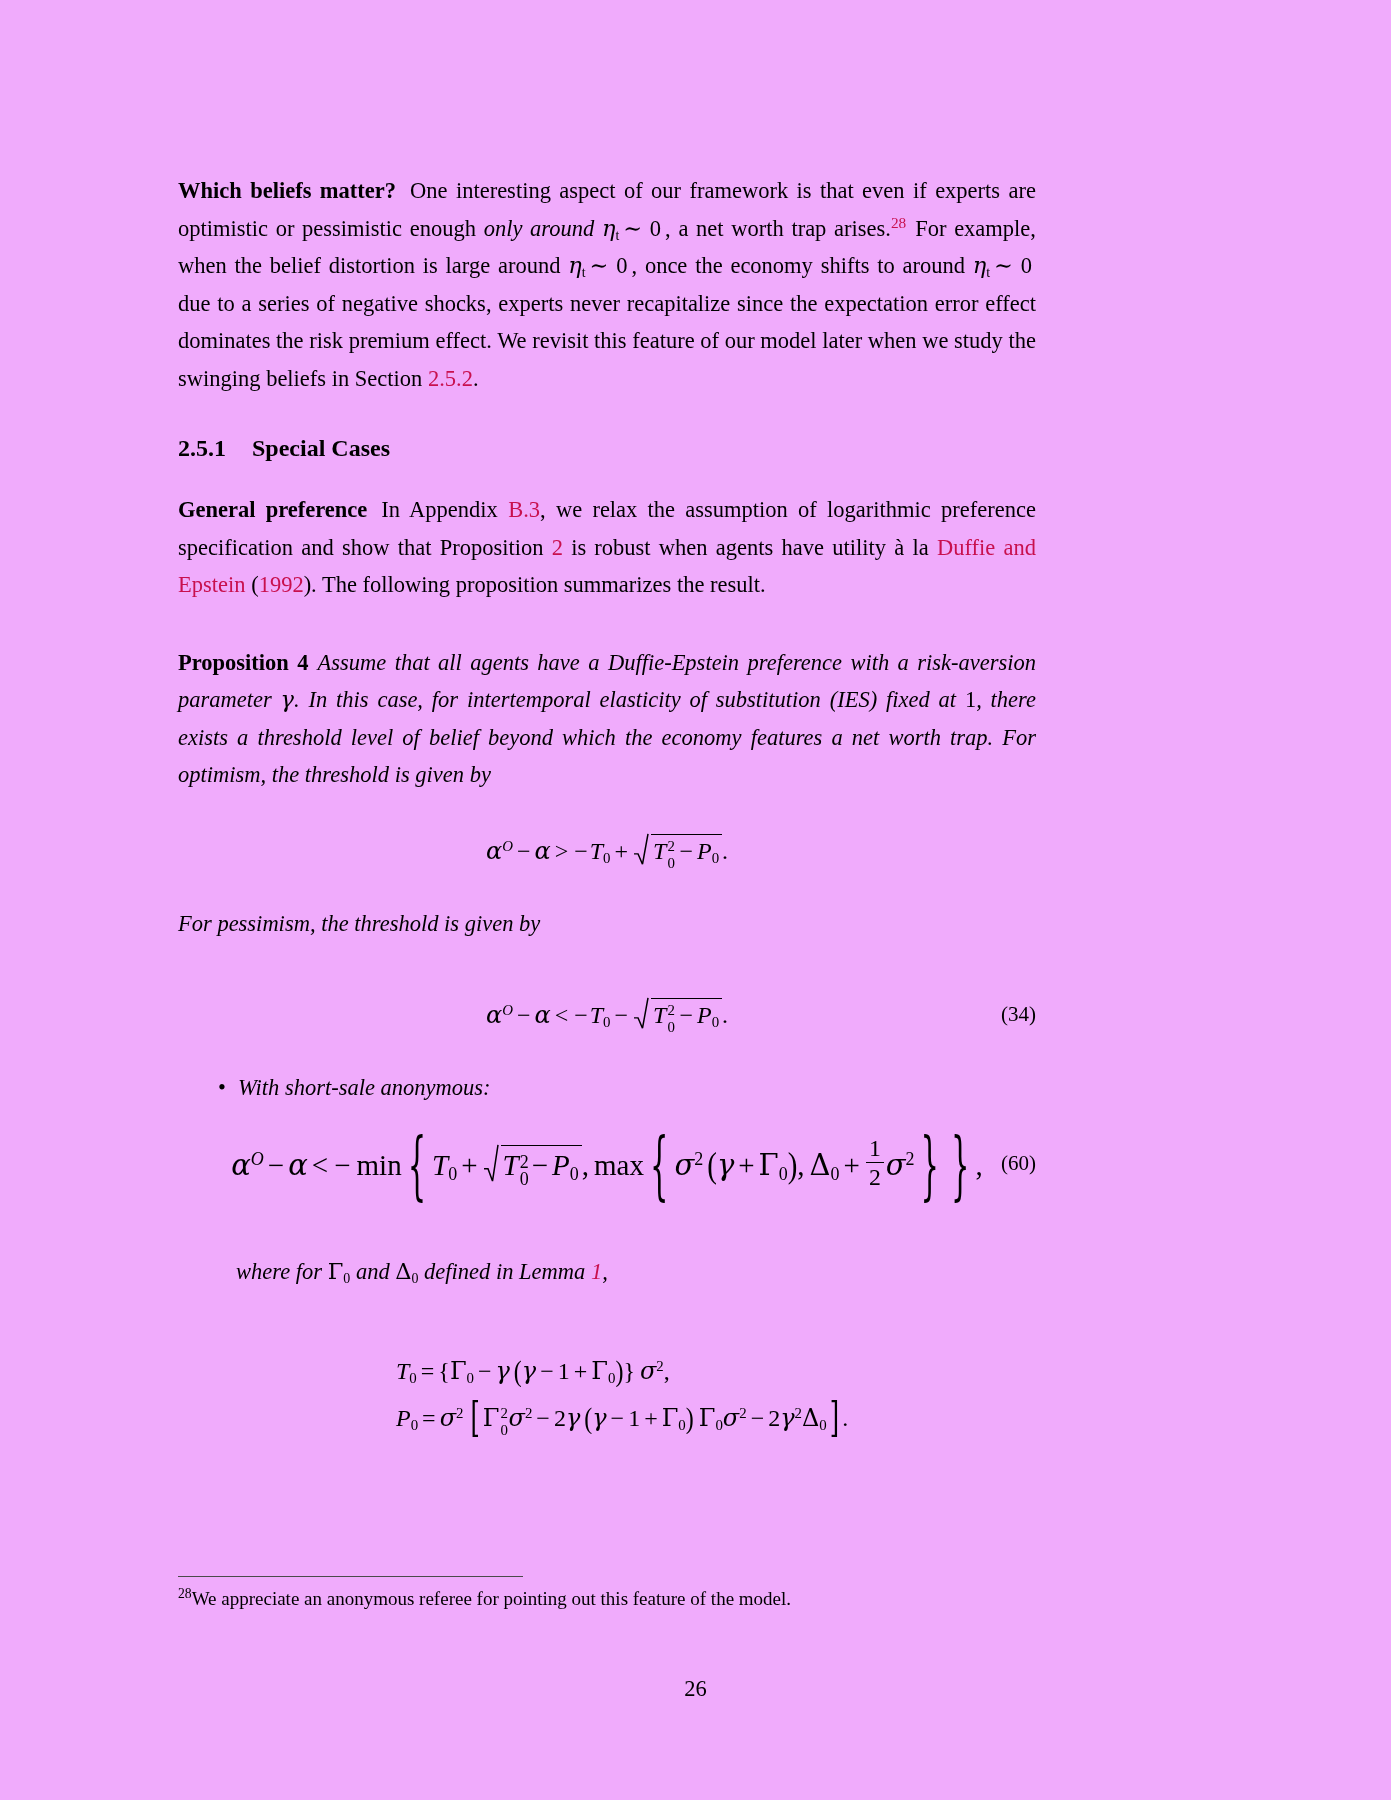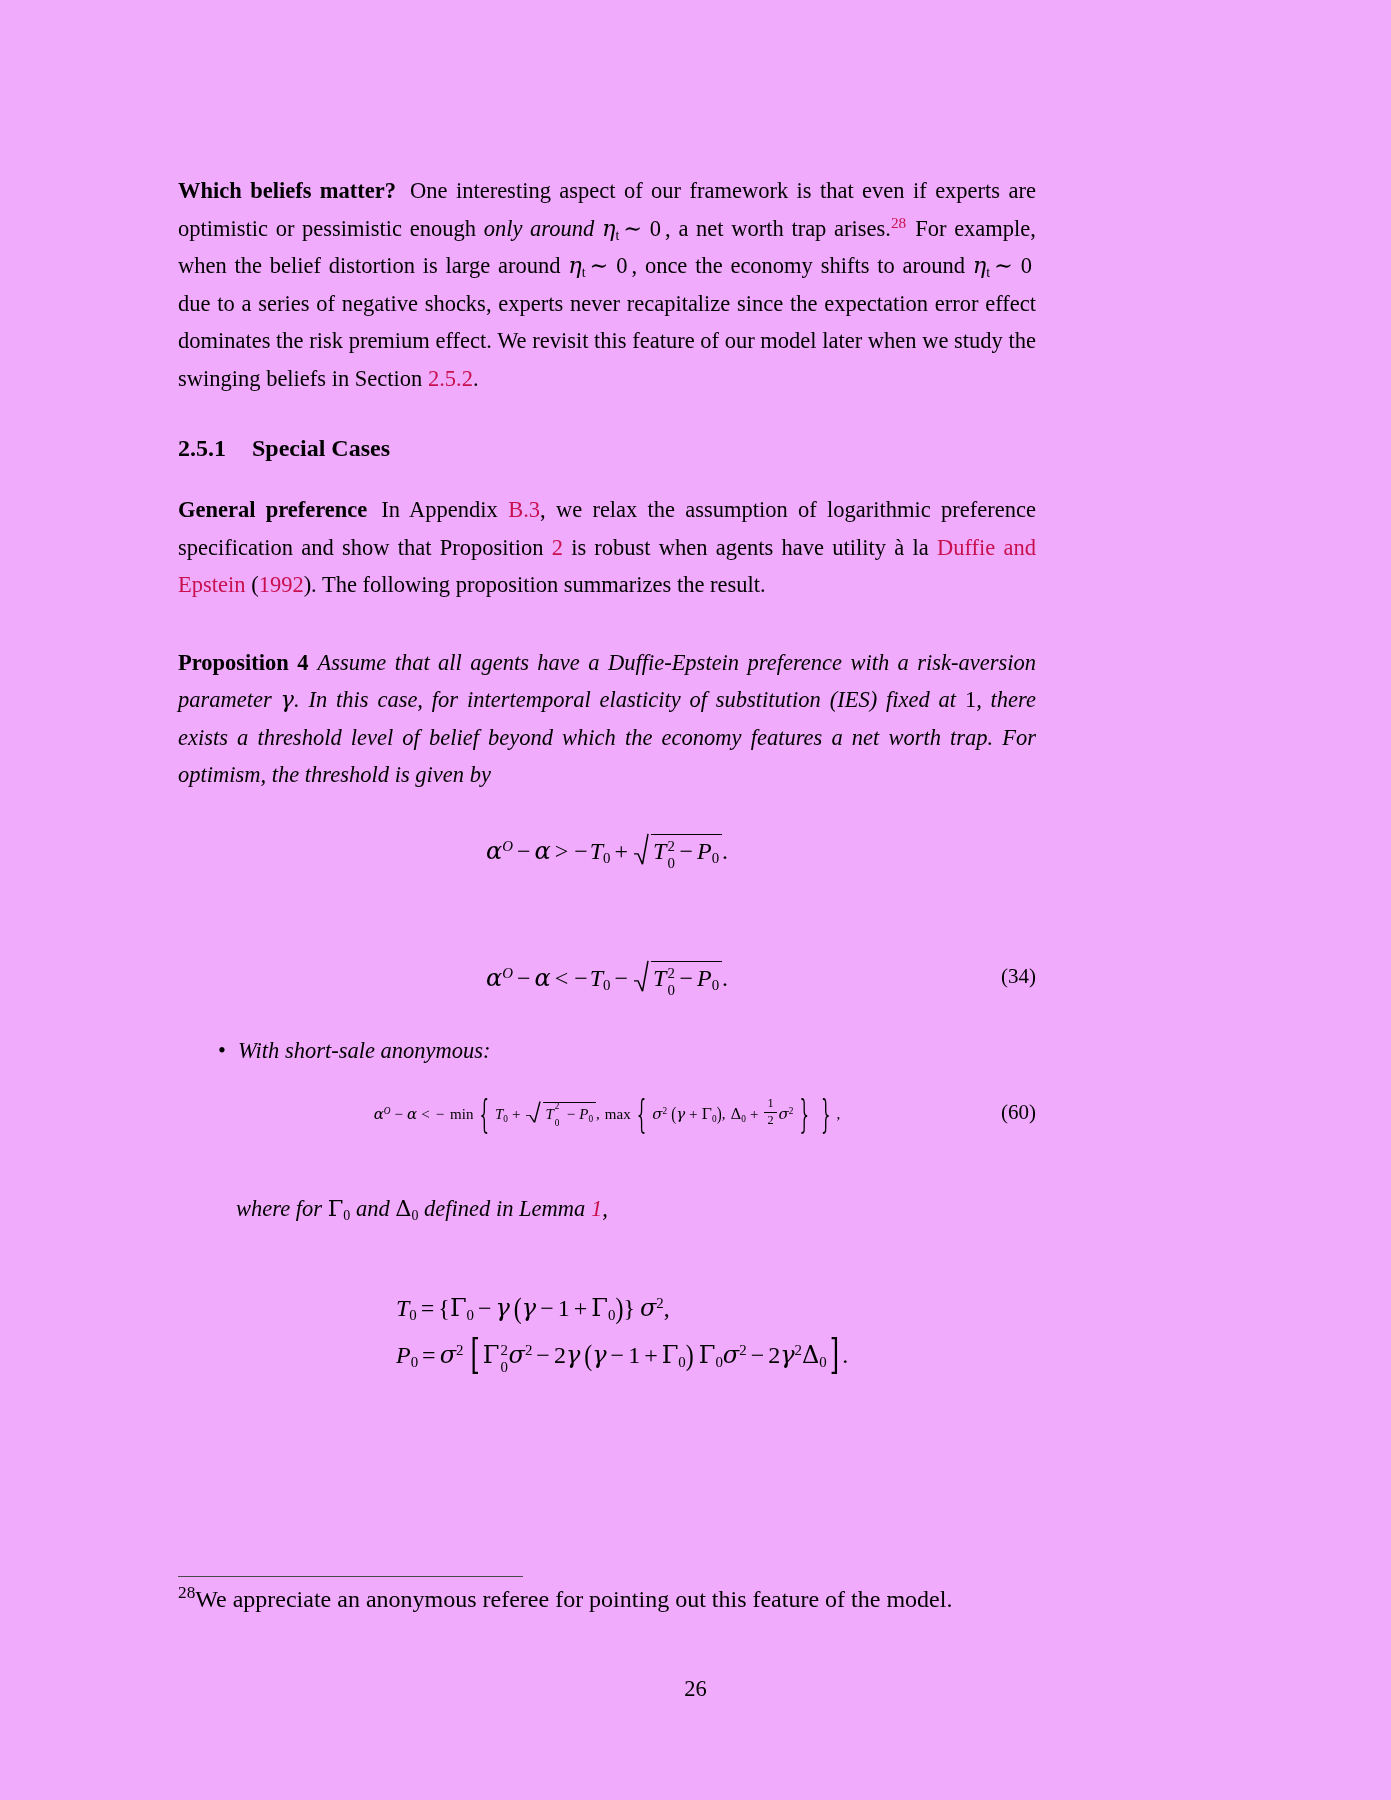--- a/index.html
+++ b/index.html
@@ -218,21 +218,21 @@
     top: 1576px;
     width: 858px;
   }
   .fn-rule {
     width: 345px;
     height: 1.3px;
     background: #4a4a4a;
     margin: 0 0 9px 0;
   }
   .fn-text {
-    font-size: 24px;
+    font-size: 19px;
     line-height: 26px;
     margin: 0;
   }
   .fn-text sup {
     font-size: 0.72em;
     vertical-align: super;
     line-height: 0;
   }
   .pagenum {
     position: absolute;
@@ -269,20 +269,21 @@
     <div class="eqrow">
       <span class="math"><span class="gk">α</span><sup class="pi">O</sup><span class="mo">−</span><span class="gk">α</span><span class="mo">&gt;</span><span class="mo-tight">−</span><span class="mi">T</span><sub class="s">0</sub><span class="mo">+</span><span class="sqrt"><span class="rad">
               <svg viewBox="0 0 15 40" preserveAspectRatio="none">
                 <polyline points="0,26 4,26 8.5,39 14,1" fill="none" stroke="#000" stroke-width="1.5"></polyline>
               </svg>
             </span><span class="radicand"><span class="mi">T</span><span class="subsup"><sub class="s">0</sub><sup class="p">2</sup></span><span style="display:inline-block;width:9px"></span><span class="mo">−</span><span class="mi">P</span><sub class="s">0</sub></span></span><span class="mtxt">.</span></span>
     </div>
 
     <div class="spacer-40"></div>
 
+    <p class="body it">For pessimism, the threshold is given by</p>
 
     <div class="spacer-28"></div>
 
 
     <div class="spacer-28"></div>
 
     <div class="eqrow">
       <span class="math"><span class="gk">α</span><sup class="pi">O</sup><span class="mo">−</span><span class="gk">α</span><span class="mo">&lt;</span><span class="mo-tight">−</span><span class="mi">T</span><sub class="s">0</sub><span class="mo">−</span><span class="sqrt"><span class="rad">
               <svg viewBox="0 0 15 40" preserveAspectRatio="none">
                 <polyline points="0,26 4,26 8.5,39 14,1" fill="none" stroke="#000" stroke-width="1.5"></polyline>
@@ -293,21 +294,21 @@
 
     <div class="spacer-40"></div>
 
     <ul class="bullets">
       <li>With short-sale anonymous:</li>
     </ul>
 
     <div class="spacer-28"></div>
 
     <div class="eqrow">
-      <span class="math" style="font-size:15px"><span class="gk">α</span><sup class="pi">O</sup><span class="mo">−</span><span class="gk">α</span><span class="mo">&lt;</span><span class="mo-tight">−</span><span class="mtxt" style="padding-left:4px">min</span><span class="bigbrace2">{</span><span class="mi">T</span><sub class="s">0</sub><span class="mo">+</span><span class="sqrt"><span class="rad">
+      <span class="math" style="font-size:29px"><span class="gk">α</span><sup class="pi">O</sup><span class="mo">−</span><span class="gk">α</span><span class="mo">&lt;</span><span class="mo-tight">−</span><span class="mtxt" style="padding-left:4px">min</span><span class="bigbrace2">{</span><span class="mi">T</span><sub class="s">0</sub><span class="mo">+</span><span class="sqrt"><span class="rad">
               <svg viewBox="0 0 15 40" preserveAspectRatio="none">
                 <polyline points="0,26 4,26 8.5,39 14,1" fill="none" stroke="#000" stroke-width="1.5"></polyline>
               </svg>
             </span><span class="radicand"><span class="mi">T</span><span class="subsup"><sub class="s">0</sub><sup class="p">2</sup></span><span style="display:inline-block;width:9px"></span><span class="mo">−</span><span class="mi">P</span><sub class="s">0</sub></span></span><span class="mtxt">,</span><span style="display:inline-block;width:5px"></span><span class="mtxt">max</span><span class="bigbrace2">{</span><span class="gk">σ</span><sup class="p">2</sup><span style="display:inline-block;width:4px"></span><span class="paren-t">(</span><span class="gk">γ</span><span class="mo">+</span><span class="gkup">Γ</span><sub class="s">0</sub><span class="paren-t">)</span><span class="mtxt">,</span><span style="display:inline-block;width:5px"></span><span class="gkup">Δ</span><sub class="s">0</sub><span class="mo">+</span><span class="frac"><span class="num mn">1</span><span class="den mn">2</span></span><span class="gk">σ</span><sup class="p">2</sup><span class="bigbrace2">}</span><span class="bigbrace2">}</span><span class="mtxt">,</span></span>
       <span class="eqtag">(60)</span>
     </div>
 
     <div class="spacer-40"></div>
 
     <p class="where-line"><span>where for </span><span class="gkup">Γ</span><sub class="s">0</sub><span> and </span><span class="gkup">Δ</span><sub class="s">0</sub><span> defined in Lemma </span><span class="link" style="font-style:italic">1</span><span>,</span></p>

